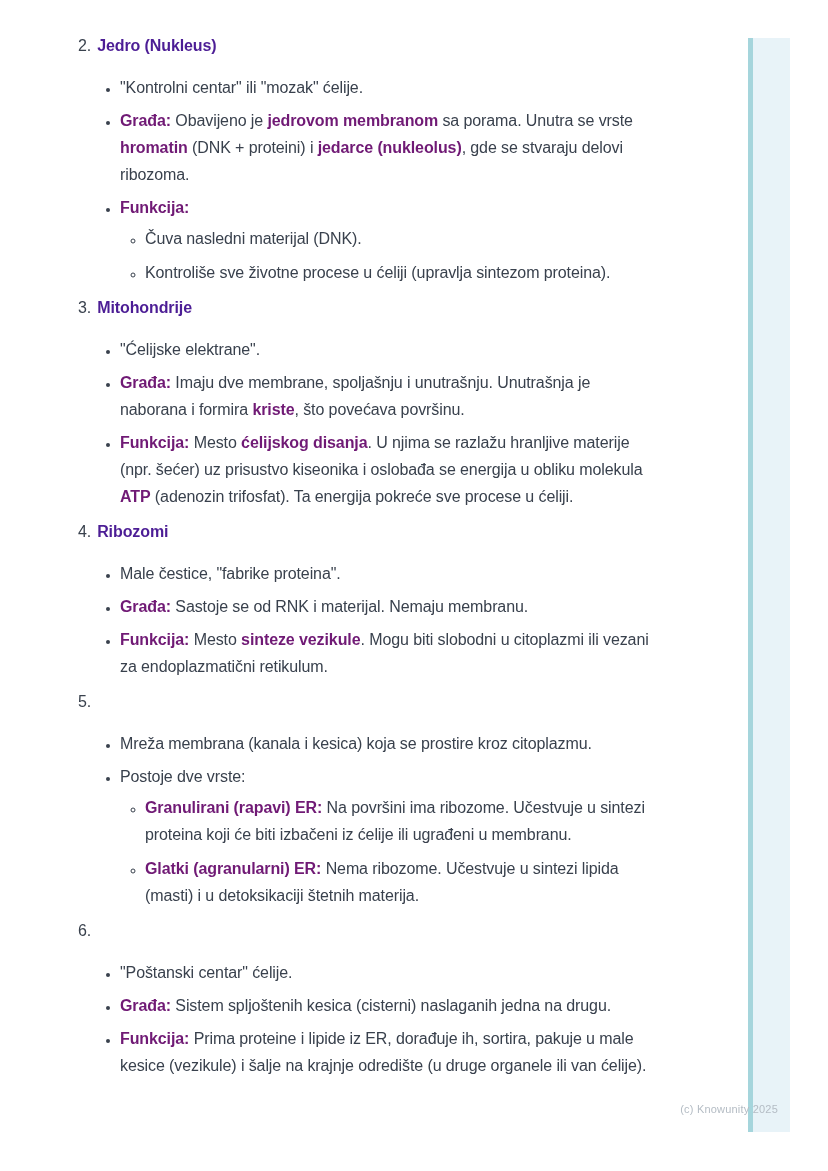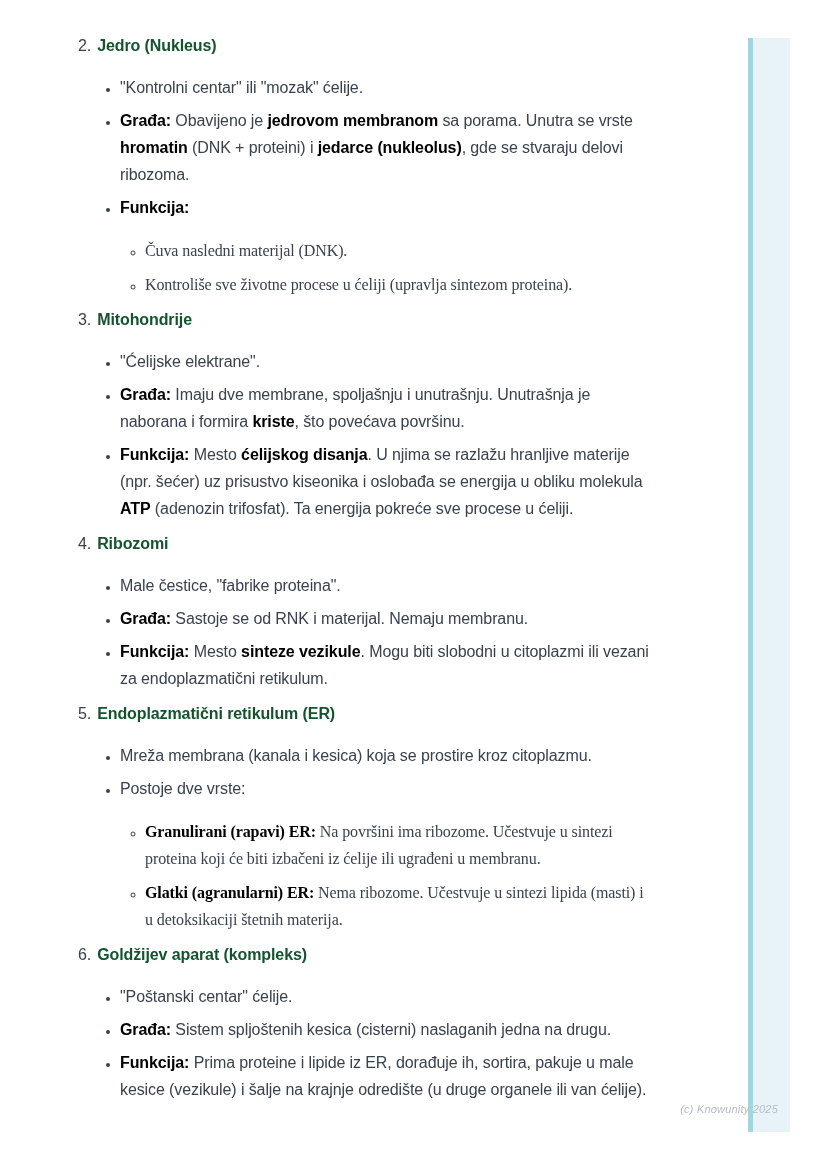--- a/index.html
+++ b/index.html
@@ -47,46 +47,45 @@
   .sec-head {
     display: flex;
     margin-bottom: 15px;
     line-height: 27px;
   }
   .sec-num {
     font-weight: 400;
     margin-right: 6px;
     white-space: nowrap;
   }
-  .sec-title { font-weight: 700; color: #14532d; }
+  .sec-title { font-weight: 700; color: #4c1d95; }
   ul.lvl1 {
     list-style: disc outside;
     padding-left: 42px;
   }
   ul.lvl1 > li {
     margin-bottom: 6px;
     padding-left: 0px;
   }
   ul.lvl1 > li::marker { font-size: 12px; color: #39414d; }
   ul.lvl2 {
     list-style: circle outside;
     padding-left: 25px;
-    margin-top: 16px;
-    font-family: Liberation Serif, serif;
+    margin-top: 4px;
   }
   ul.lvl2 > li { margin-bottom: 7px; }
   ul.lvl2 > li::marker { font-size: 12px; color: #39414d; }
-  .b { font-weight: 700; color: #000000; }
+  .b { font-weight: 700; color: #701a75; }
 </style>
 </head>
 <body>
 
 <div class="page" style="background: rgb(255, 255, 255); color: rgb(57, 65, 77);">
   <div class="accent-bar" style="background: rgb(232, 243, 248); border-left-color: rgb(165, 213, 220);"></div>
-  <div class="watermark" style="color: rgb(180, 188, 196); font-style: italic;">(c) Knowunity 2025</div>
+  <div class="watermark" style="color: rgb(180, 188, 196);">(c) Knowunity 2025</div>
   <main class="content">
     <div id="notes-list">
         <section class="notes-section">
           <div class="sec-head">
             <span class="sec-num">2.</span>
             <span class="sec-title">Jedro (Nukleus)</span>
           </div>
           <ul class="lvl1">
             <li><span>"Kontrolni centar" ili "mozak" ćelije.</span></li>
             <li><span class="b">Građa:</span><span> Obavijeno je </span><span class="b">jedrovom membranom</span><span> sa porama. Unutra se vrste </span><span class="b">hromatin</span><span> (DNK + proteini) i </span><span class="b">jedarce (nukleolus)</span><span>, gde se stvaraju delovi ribozoma.</span></li>
@@ -114,34 +113,32 @@
           </div>
           <ul class="lvl1">
             <li><span>Male čestice, "fabrike proteina".</span></li>
             <li><span class="b">Građa:</span><span> Sastoje se od RNK i materijal. Nemaju membranu.</span></li>
             <li><span class="b">Funkcija:</span><span> Mesto </span><span class="b">sinteze vezikule</span><span>. Mogu biti slobodni u citoplazmi ili vezani za endoplazmatični retikulum.</span></li>
           </ul>
         </section>
         <section class="notes-section">
           <div class="sec-head">
             <span class="sec-num">5.</span>
-            <span class="sec-title">Endoplazmatični retikulum (ER)</span>
           </div>
           <ul class="lvl1">
             <li><span>Mreža membrana (kanala i kesica) koja se prostire kroz citoplazmu.</span></li>
             <li><span>Postoje dve vrste:</span><ul class="lvl2">
                 <li><span class="b">Granulirani (rapavi) ER:</span><span> Na površini ima ribozome. Učestvuje u sintezi proteina koji će biti izbačeni iz ćelije ili ugrađeni u membranu.</span></li>
                 <li><span class="b">Glatki (agranularni) ER:</span><span> Nema ribozome. Učestvuje u sintezi lipida (masti) i u detoksikaciji štetnih materija.</span></li>
               </ul></li>
           </ul>
         </section>
         <section class="notes-section">
           <div class="sec-head">
             <span class="sec-num">6.</span>
-            <span class="sec-title">Goldžijev aparat (kompleks)</span>
           </div>
           <ul class="lvl1">
             <li><span>"Poštanski centar" ćelije.</span></li>
             <li><span class="b">Građa:</span><span> Sistem spljoštenih kesica (cisterni) naslaganih jedna na drugu.</span></li>
             <li><span class="b">Funkcija:</span><span> Prima proteine i lipide iz ER, dorađuje ih, sortira, pakuje u male kesice (vezikule) i šalje na krajnje odredište (u druge organele ili van ćelije).</span></li>
           </ul>
         </section>
       </div>
   </main>
 </div>

